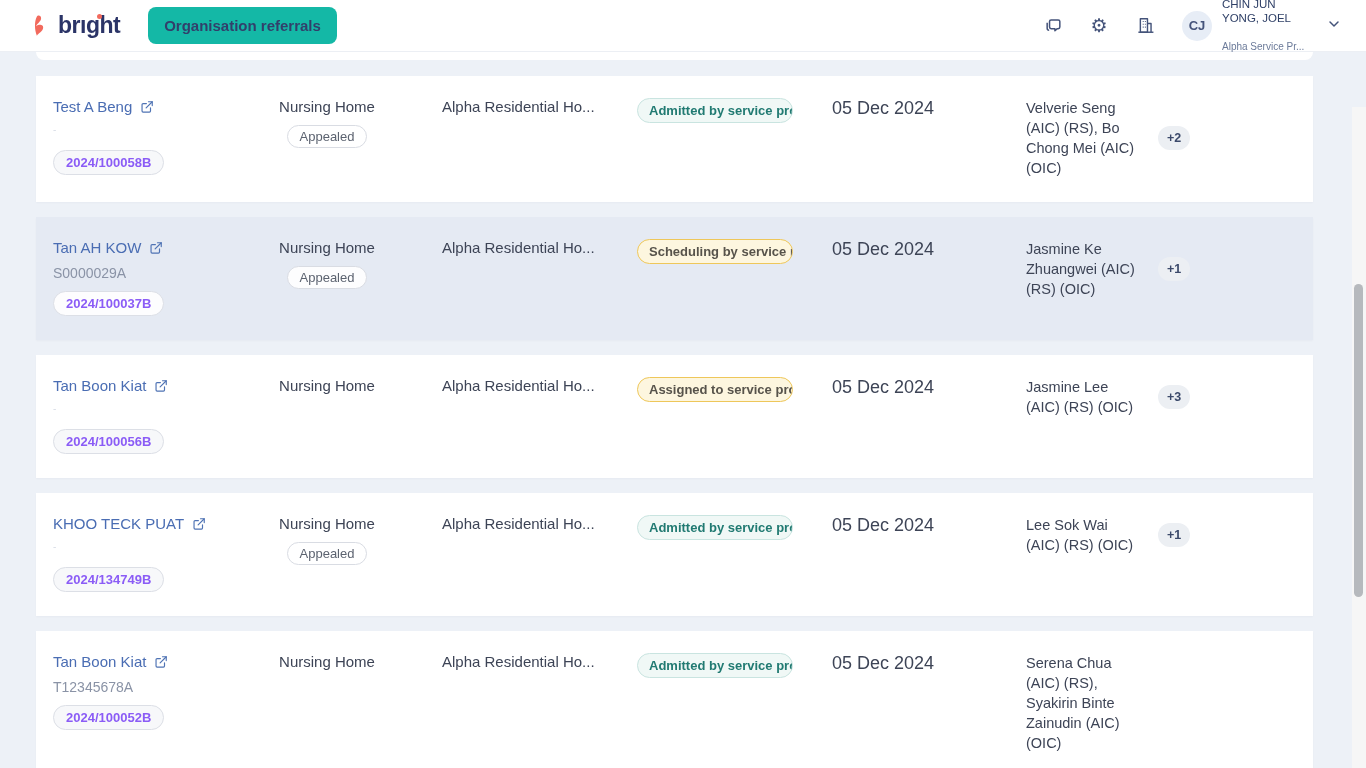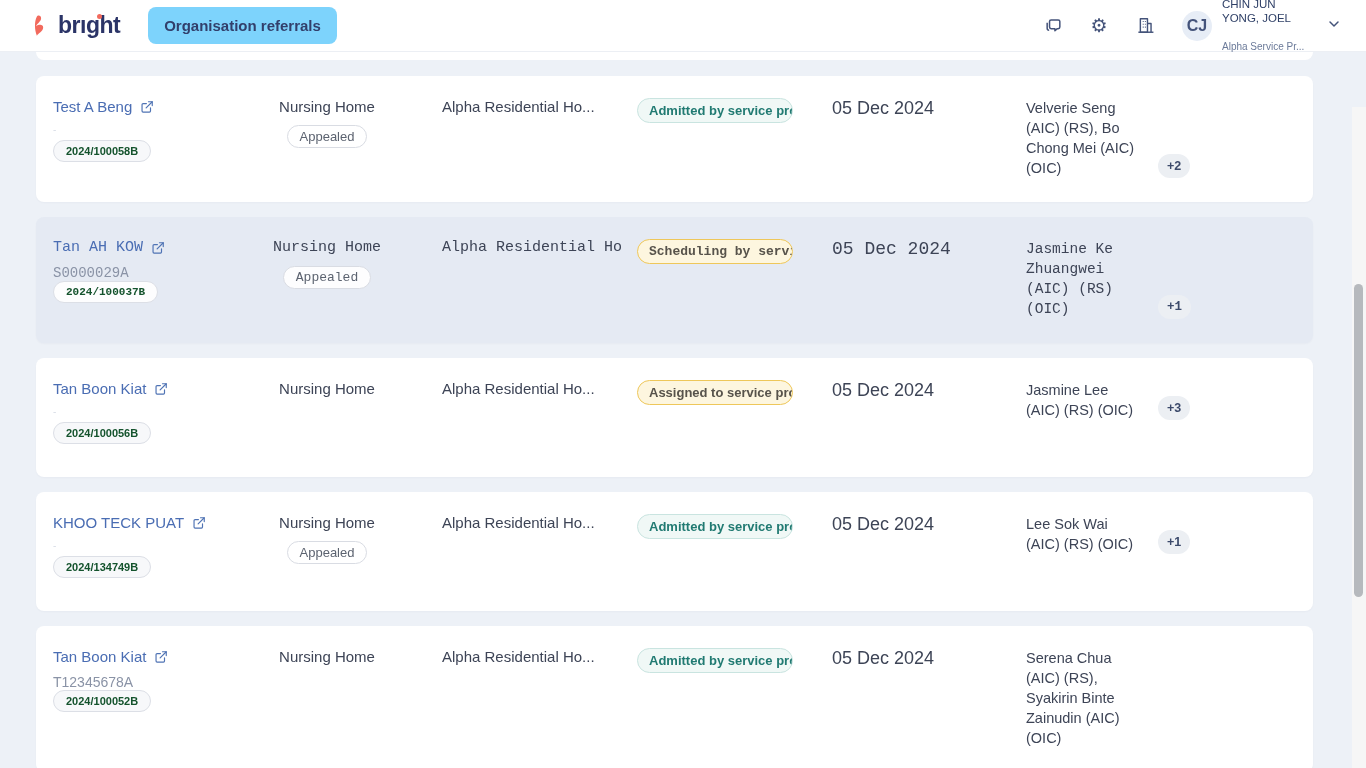--- a/index.html
+++ b/index.html
@@ -10,72 +10,72 @@
   .header {
     position:relative; height:52px; background:#ffffff;
     display:flex; align-items:center; padding:0 24px 0 28px;
     border-bottom:1px solid #eceff4; z-index:5;
   }
   .logo { display:flex; align-items:center; gap:4px; }
   .logo-word { font-size:23px; font-weight:800; color:#2b3467; letter-spacing:-0.5px; position:relative; }
   .logo-word .idot { position:absolute; width:5px; height:5px; border-radius:50%; top:2px; left:39px; }
   .nav { display:flex; align-items:center; margin-left:28px; gap:8px; }
   .nav-tab { font-size:15px; font-weight:600; color:#3a4878; padding:10px 16px; border-radius:8px; cursor:pointer; white-space:nowrap; }
-  .nav-tab.active { background:#7dd3fc; color:#323f6b; }
+  .nav-tab.active { background:#14b8a6; color:#323f6b; }
   .header-right { margin-left:auto; display:flex; align-items:center; gap:24px; }
   .hicon { width:22px; height:22px; display:flex; align-items:center; justify-content:center; cursor:pointer; color:#44537a; }
   .gear-glyph { font-size:19px; line-height:1; color:#44537a; }
   .userchip { display:flex; align-items:center; gap:10px; margin-left:2px; cursor:pointer; }
   .avatar { width:30px; height:30px; border-radius:50%; background:#e7edf6; color:#44537a;
-            font-size:16px; font-weight:700; display:flex; align-items:center; justify-content:center; }
+            font-size:13px; font-weight:700; display:flex; align-items:center; justify-content:center; }
   .usermeta { width:84px; line-height:1.2; }
   .username { font-size:11.5px; font-weight:400; color:#2e3f66; }
   .userorg { font-size:10px; color:#6b7a99; margin-top:16px; white-space:nowrap; }
   .chev { margin-left:10px; }
 
   
   .main { position:relative; height:713px; padding:0 53px 0 36px; }
   .card-partial-top {
     height:8px; background:#fff; border-radius:0 0 8px 8px; margin-bottom:16px;
   }
   .card {
-    background:#fff; border-radius:8px; margin-bottom:15px;
+    background:#fff; border-radius:0; margin-bottom:15px;
     padding:22px 0 24px 0; box-shadow:0 1px 2px rgba(20,30,60,0.03);
     display:grid; grid-template-columns:211px 195px 195px 195px 194px 1fr;
     align-items:start; min-height:119px;
   }
-  .card--highlighted { background:#e5eaf3;font-family:Liberation Mono, monospace; }
+  .card--highlighted { background:#e5eaf3; }
   .card--highlighted .ref-badge, .card--highlighted .appeal-badge { background:#fdfdfe; }
 
   .cell { padding-right:12px; }
   .patient-cell { padding-left:17px; }
   .patient-line { display:flex; align-items:center; gap:8px; }
   .patient-name { font-size:15px; color:#4a6db3; text-decoration:none; cursor:pointer; }
   .ext-icon { display:inline-flex; cursor:pointer; }
   .patient-id { font-size:14px; color:#8a93a6; margin-top:9px; min-height:16px; }
   .patient-id.placeholder { color:#d8dde6; font-size:10px; }
   .ref-badge {
-    display:inline-block; font-size:11px; font-weight:600; color:#14532d;
+    display:inline-block; margin-top:10px; font-size:13px; font-weight:600; color:#8b5cf6;
     background:#f7f8fa; border:1px solid #dcdfe6; border-radius:999px; padding:4px 12px;
   }
   .service-cell { display:flex; align-items:center; gap:10px; overflow:hidden; white-space:nowrap; padding-right:0; max-width:160px;flex-direction:column; }
   .service-type { font-size:15px; color:#3d4456; }
   .appeal-badge {
     font-size:13px; color:#5c6370; background:#fff; border:1px solid #d9dce3;
     border-radius:999px; padding:3px 12px; flex-shrink:0;
   }
   .facility { font-size:15px; color:#3d4456; white-space:nowrap; overflow:hidden; }
   .status-badge {
     display:inline-block; max-width:156px; overflow:hidden; white-space:nowrap;
     font-size:13px; font-weight:600; border-radius:999px; padding:4px 11px;
   }
   .status--green { color:#217a72; background:#f0f8f6; border:1px solid #c9e4e0; }
   .status--yellow { color:#57534b; background:#fdf6df; border:1px solid #eec75a; }
   .date { font-size:18px; color:#3d4456; }
-  .staff-cell { display:flex; align-items:flex-end; gap:18px; padding-right:0; }
+  .staff-cell { display:flex; align-items:center; gap:18px; padding-right:0; }
   .staff-names { width:114px; font-size:14.5px; line-height:1.38; color:#3d4456; }
   .more-badge {
     flex-shrink:0; font-size:12.5px; font-weight:600; color:#3c4a6b;
     background:#eceff3; border-radius:999px; padding:5px 9px;
   }
 
   
   .scrollbar-track { position:absolute; right:0; top:55px; width:14px; height:713px; background:#f6f6f6; z-index:6; }
   .scrollbar-thumb { position:absolute; left:2px; top:177px; width:9px; height:313px; background:#b6b9bd; border-radius:5px; }
 </style>

